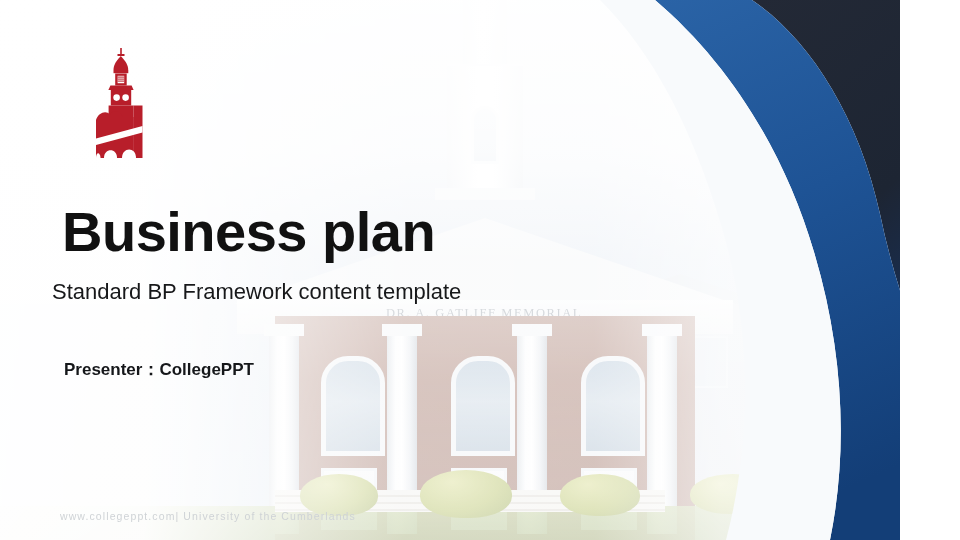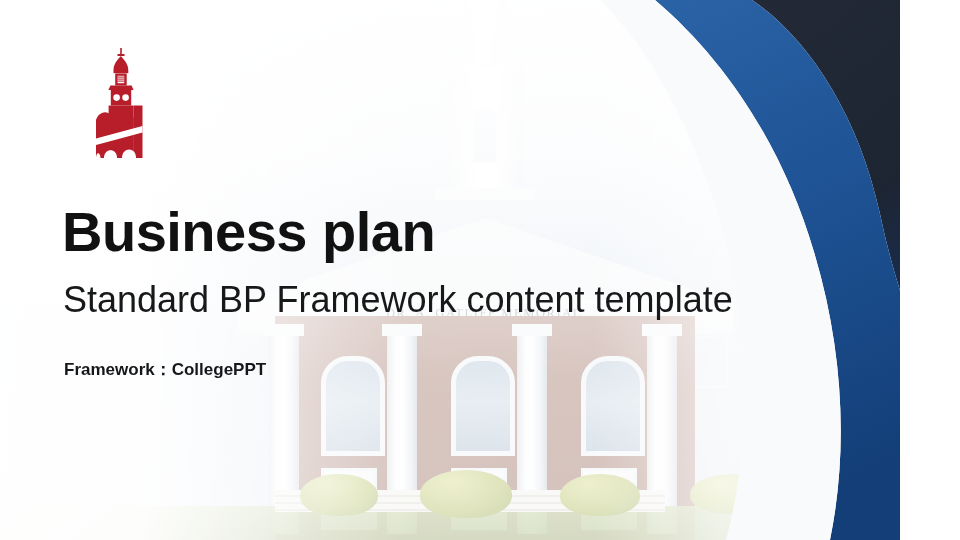--- a/index.html
+++ b/index.html
@@ -233,23 +233,23 @@
     top: 203px;
     font-size: 56px;
     font-weight: bold;
     color: #111111;
     letter-spacing: -0.5px;
     line-height: 1.05;
     white-space: nowrap;
   }
   .subtitle {
     position: absolute;
-    left: 63px;
+    left: 52px;
     top: 279px;
-    font-size: 36px;
+    font-size: 22px;
     font-weight: normal;
     color: #17181a;
     white-space: nowrap;
   }
   .meta {
     position: absolute;
     left: 64px;
     top: 356px;
     font-size: 17px;
     color: #15171a;
@@ -387,18 +387,19 @@
 
       <path d="M12 110 C 12 104 16 103.5 16.6 110 Z" fill="#ffffff"></path>
     </svg>
   </div>
 
   <div class="title">Business plan</div>
   <div class="subtitle">Standard BP Framework content template</div>
 
   <div class="meta">
     <div class="meta-row">
-      <span class="k">Framework</span><span class="k">：</span><span class="v">CollegePPT</span>
+      <span class="k">Presenter</span><span class="k">：</span><span class="v">CollegePPT</span>
     </div>
   </div>
 
+  <div class="footer">www.collegeppt.com| University of the Cumberlands</div>
 
 </div>
 
 </body></html>

